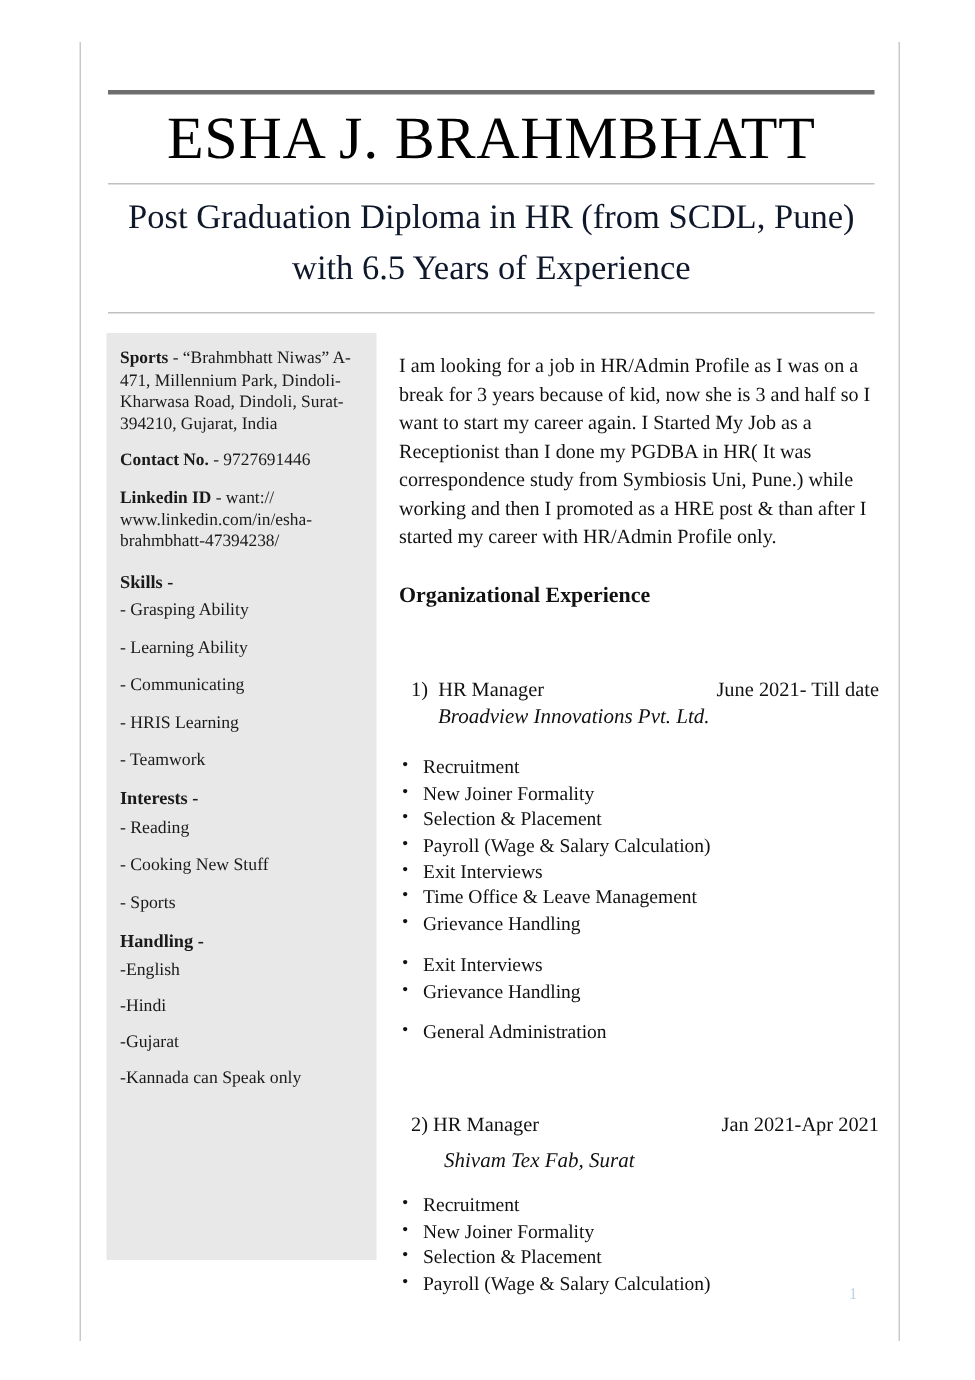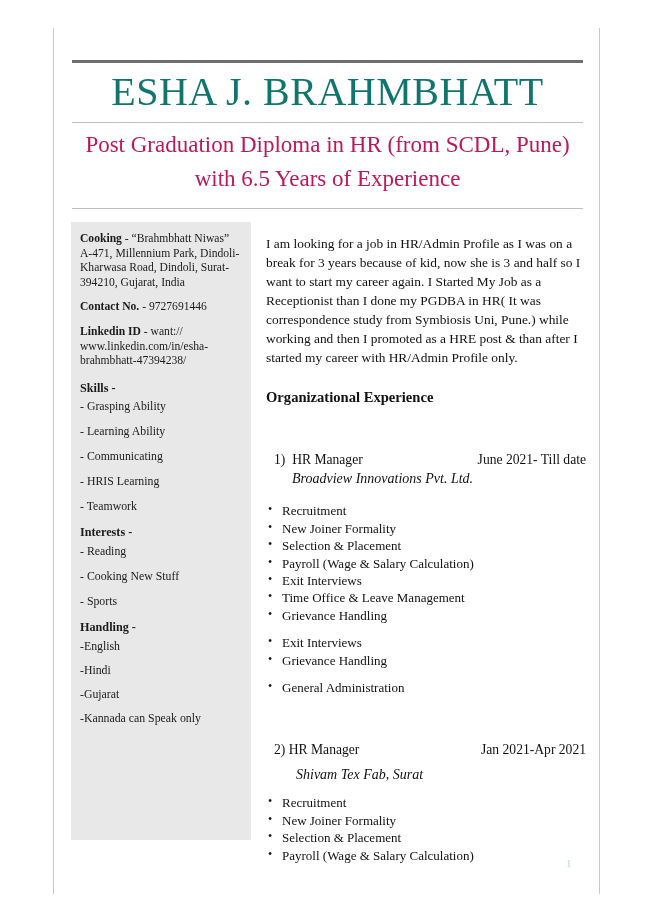--- a/index.html
+++ b/index.html
@@ -56,34 +56,34 @@
 
   #name {
     position: absolute;
     left: 0;
     top: 38px;
     width: 547px;
     text-align: center;
     font-size: 40px;
     line-height: 52px;
     letter-spacing: 0.5px;
-    color: #0f766e;
+    color: #000000;
     font-family: "Liberation Serif", "DejaVu Serif", serif;
     white-space: nowrap;
   }
 
   #subtitle {
     position: absolute;
     left: 30px;
     top: 100px;
     width: 487px;
     text-align: center;
     font-size: 23px;
     line-height: 34px;
-    color: #be185d;
+    color: #0f172a;
     font-family: "Liberation Serif", "DejaVu Serif", serif;
   }
 
   
   #sidebar {
     position: absolute;
     left: 17px;
     top: 194px;
     width: 180px;
     min-height: 618px;
@@ -191,21 +191,21 @@
   <div class="rule-top"></div>
   <div class="rule-mid"></div>
   <div class="rule-bot"></div>
 
   <div id="name">ESHA J. BRAHMBHATT</div>
   <div id="subtitle">Post Graduation Diploma in HR (from SCDL, Pune) with 6.5 Years of Experience</div>
 
   <aside id="sidebar">
 
     <div class="sb-block">
-      <span class="sb-label">Cooking</span>
+      <span class="sb-label">Sports</span>
       <span class="sb-body">- “Brahmbhatt Niwas” A-471, Millennium Park, Dindoli-Kharwasa Road, Dindoli, Surat-394210, Gujarat, India</span>
     </div>
 
     <div class="sb-block">
       <span class="sb-label">Contact No.</span>
       <span class="sb-body">- 9727691446</span>
     </div>
 
 
     <div class="sb-block">

